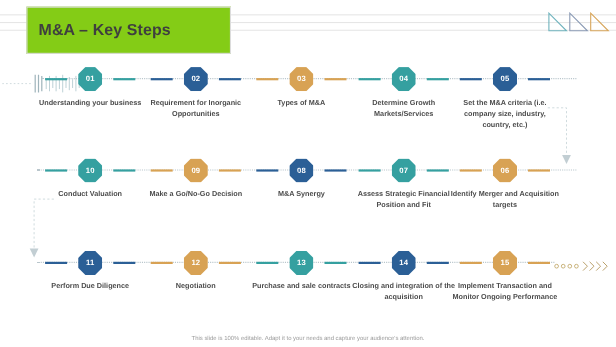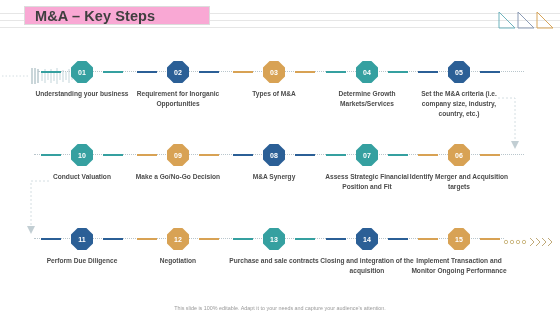--- a/index.html
+++ b/index.html
@@ -27,22 +27,22 @@
     height: 1px;
     background: #e6e6e6;
   }
   .header-rule.r1 { top: 13px; }
   .header-rule.r2 { top: 20px; }
   .header-rule.r3 { top: 27px; }
 
   .title-box {
     position: absolute;
     left: 24px; top: 6px;
-    width: 186px; height: 19px;
-    background: #f9a8d4;
+    width: 186px; height: 43px;
+    background: #84cc16;
     border: 1px solid #dcdcdc;
     box-sizing: border-box;
     display: flex;
     align-items: center;
     padding-left: 10px;
   }
   .title-text {
     font-size: 14.5px;
     font-weight: bold;
     color: #3f3f3f;

